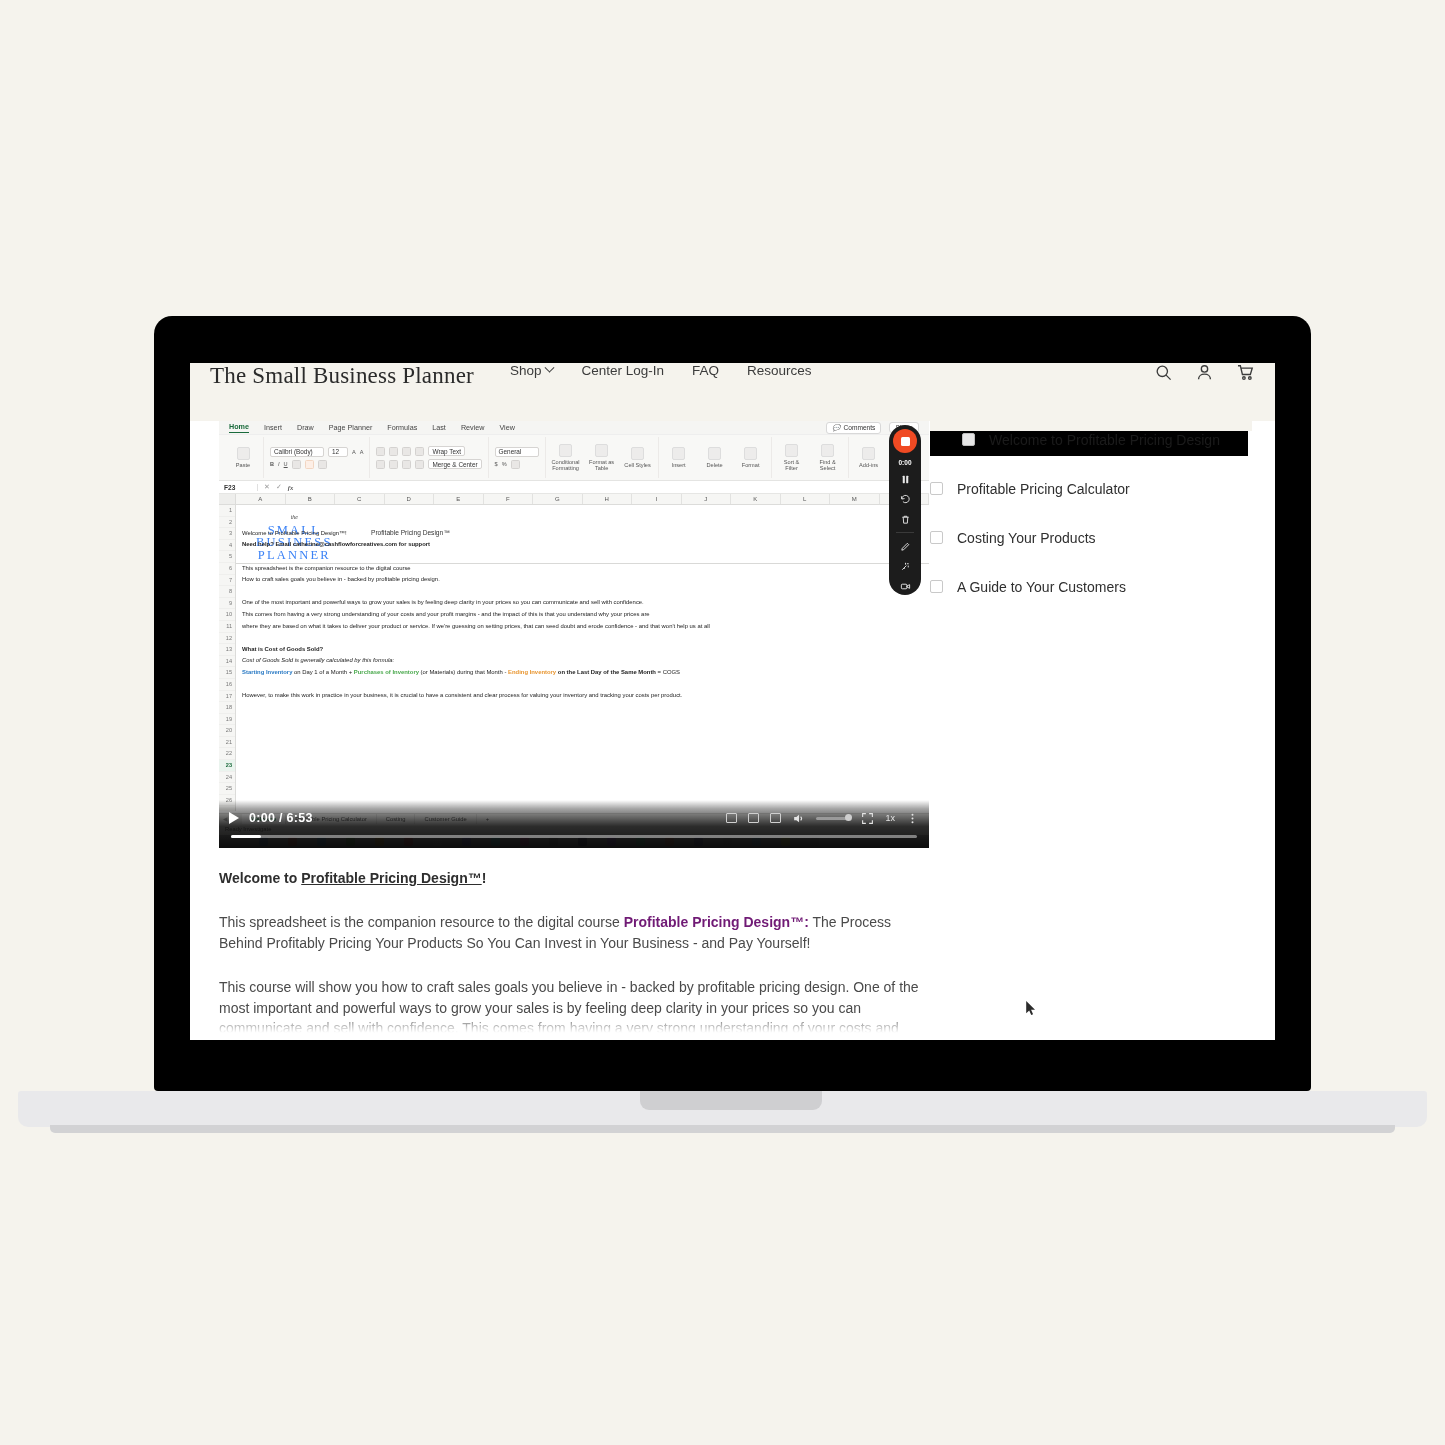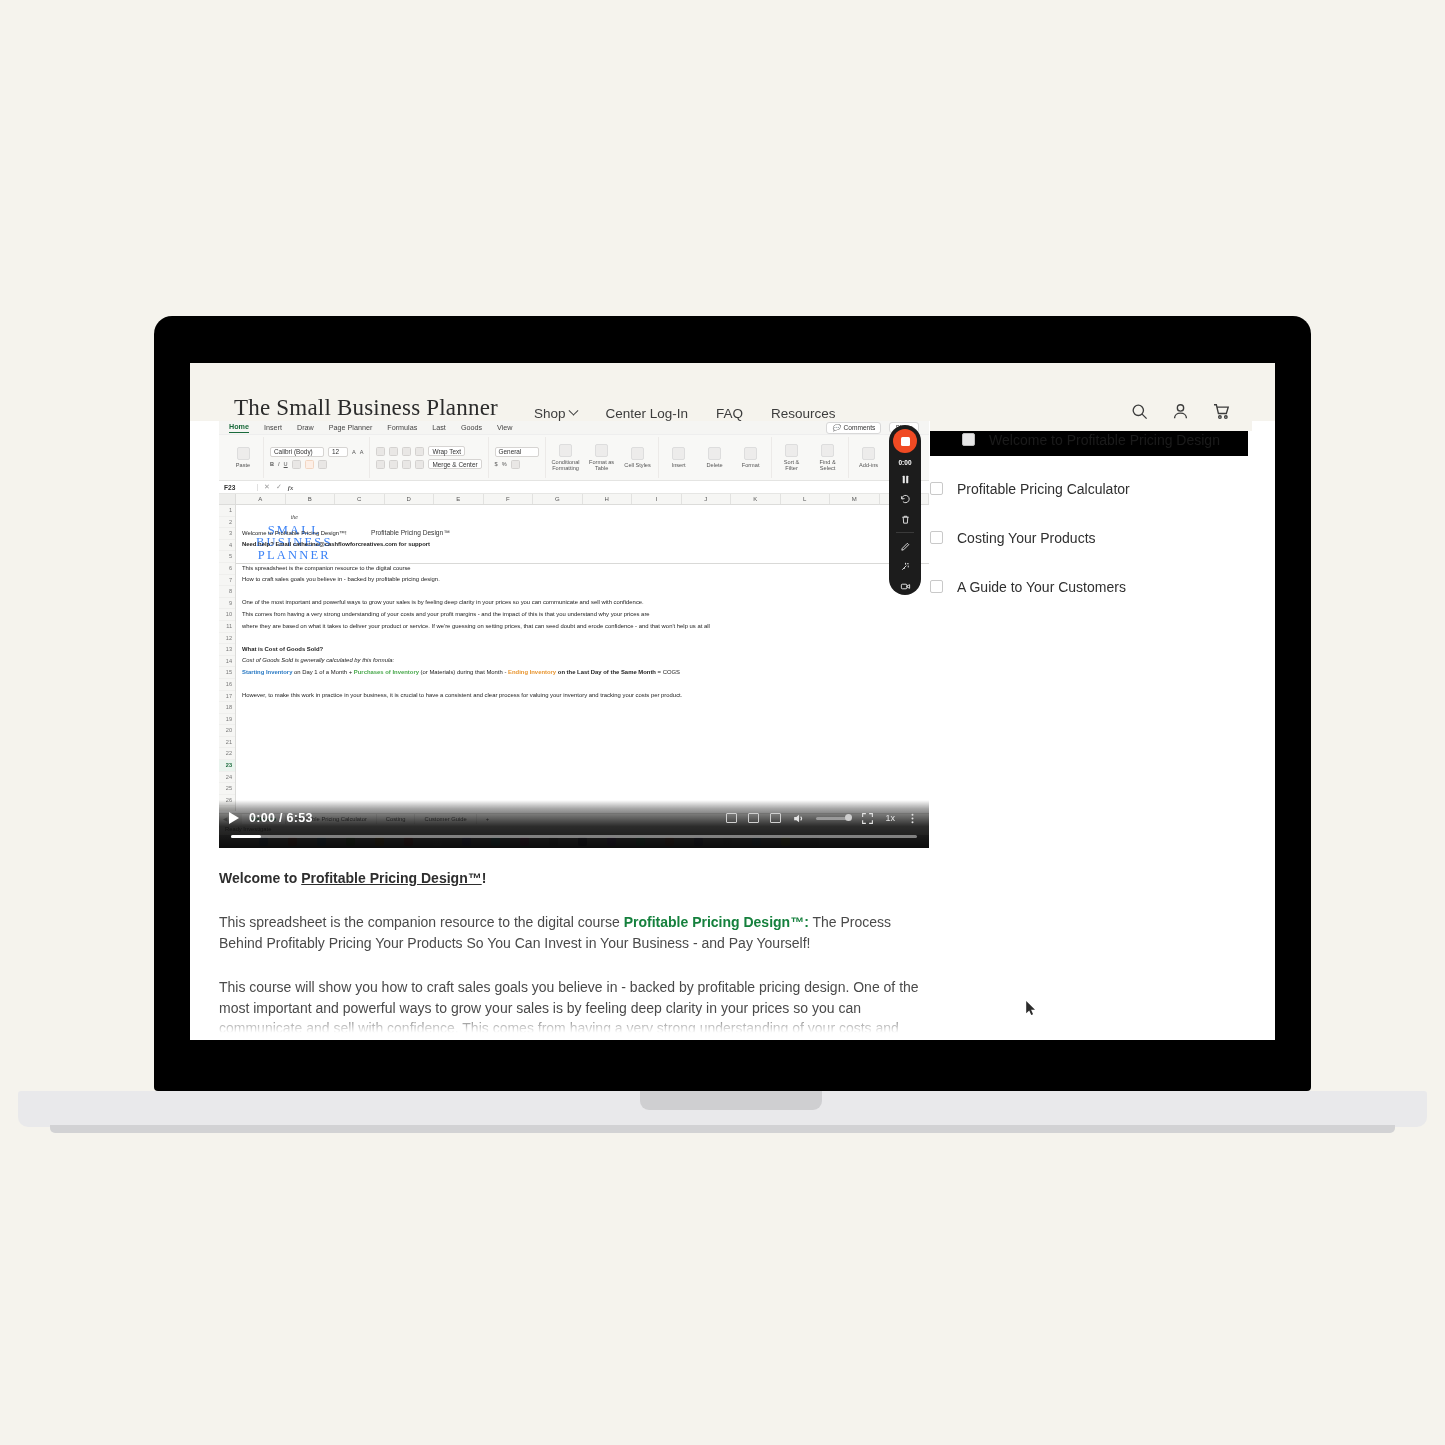--- a/index.html
+++ b/index.html
@@ -47,22 +47,22 @@
     width: 1345px; height: 8px;
     background: #d2d2d4;
     border-radius: 0 0 5px 5px;
   }
 
   
   #site-header {
     position: absolute; left: 0; top: 0;
     width: 1085px; height: 58px;
     background: #f5f3ed;
-    display: flex; align-items: flex-end;
-    padding: 0 44px;
+    display: flex; align-items: flex-start;
+    padding: 0 20px;
     z-index: 40;
   }
   #brand-wordmark {
     font-family: "Liberation Serif", serif;
     font-size: 23px;
     color: #2b2b2b;
     letter-spacing: .2px;
     white-space: nowrap;
   }
   #main-nav { display: flex; align-items: center; gap: 28px; margin-left: 36px; }
@@ -185,21 +185,21 @@
 
   
   #lesson-copy { padding: 22px 2px 0 0; width: 706px; }
   #lesson-heading {
     font-size: 14px; font-weight: bold; color: #2e2e2e; margin-bottom: 26px;
   }
   #lesson-heading .u { text-decoration: underline; }
   .lesson-para {
     font-size: 14px; line-height: 20.5px; color: #4a4a4a; margin-bottom: 24px;
   }
-  .lesson-para b { color: #15803d; }
+  .lesson-para b { color: #701a75; }
   #copy-fade {
     position: absolute; left: 0; bottom: 0; width: 1085px; height: 26px;
     background: linear-gradient(rgba(255,255,255,0), #ffffff 72%);
     pointer-events: none; z-index: 20;
   }
 
   
   #lesson-sidebar { position:absolute; right: 23px; top: 0; width: 322px; }
   .check-item { display:flex; align-items:center; gap: 14px; height: 49px; cursor:pointer; }
   .check-box { width: 13px; height: 13px; border: 1px solid #c9c9c9; border-radius: 2px; background:#fff; flex: none; }
@@ -271,21 +271,21 @@
 
           <div id="excel-window">
 
             <div id="excel-ribbon-tabs">
               <span class="rtab active">Home</span>
               <span class="rtab">Insert</span>
               <span class="rtab">Draw</span>
               <span class="rtab">Page Planner</span>
               <span class="rtab">Formulas</span>
               <span class="rtab">Last</span>
-              <span class="rtab">Goods</span>
+              <span class="rtab">Review</span>
               <span class="rtab">View</span>
               <span id="ribbon-right">
                 <span class="ribbon-pill">
                   <i>💬</i>
                   <span>Comments</span>
                 </span>
                 <span class="ribbon-pill">
                   <span>Share</span>
                 </span>
               </span>

